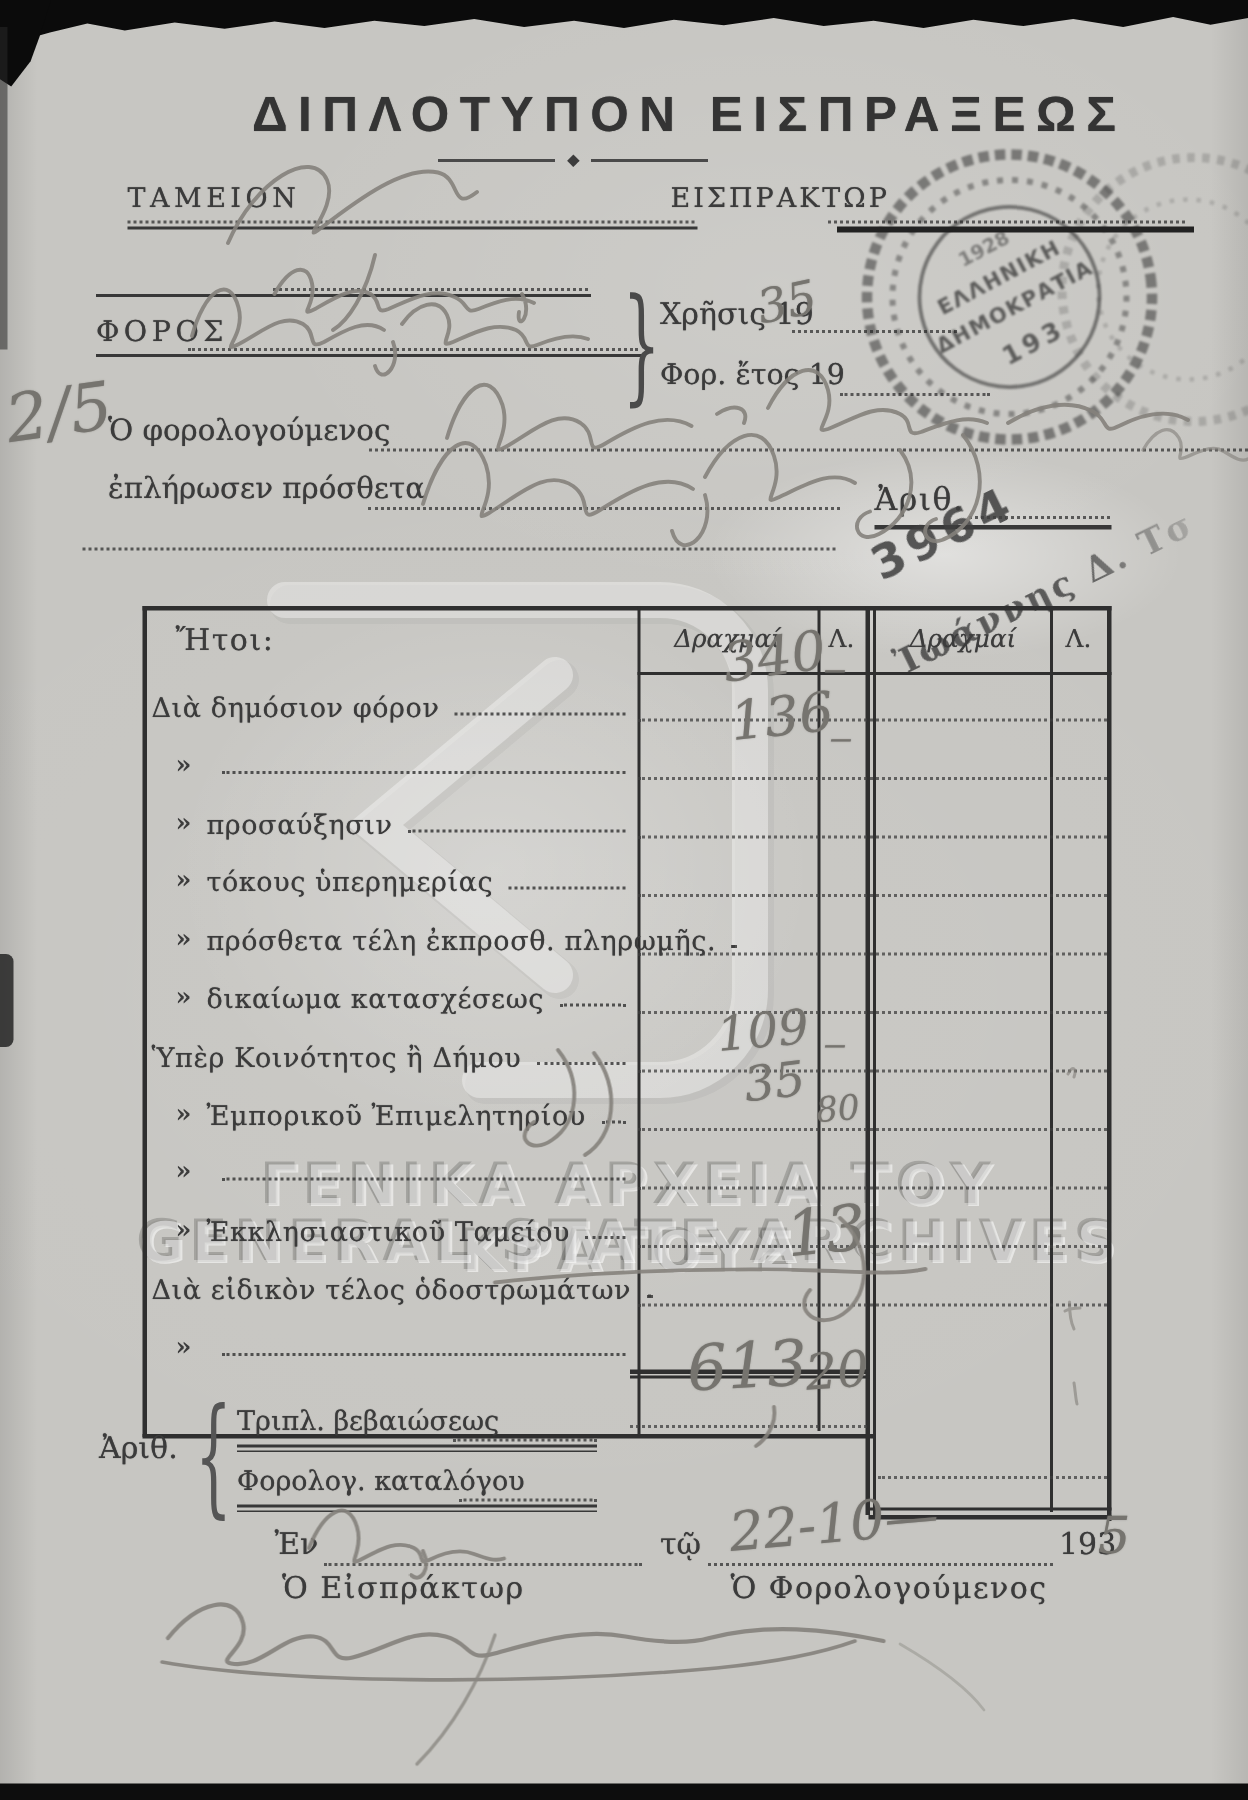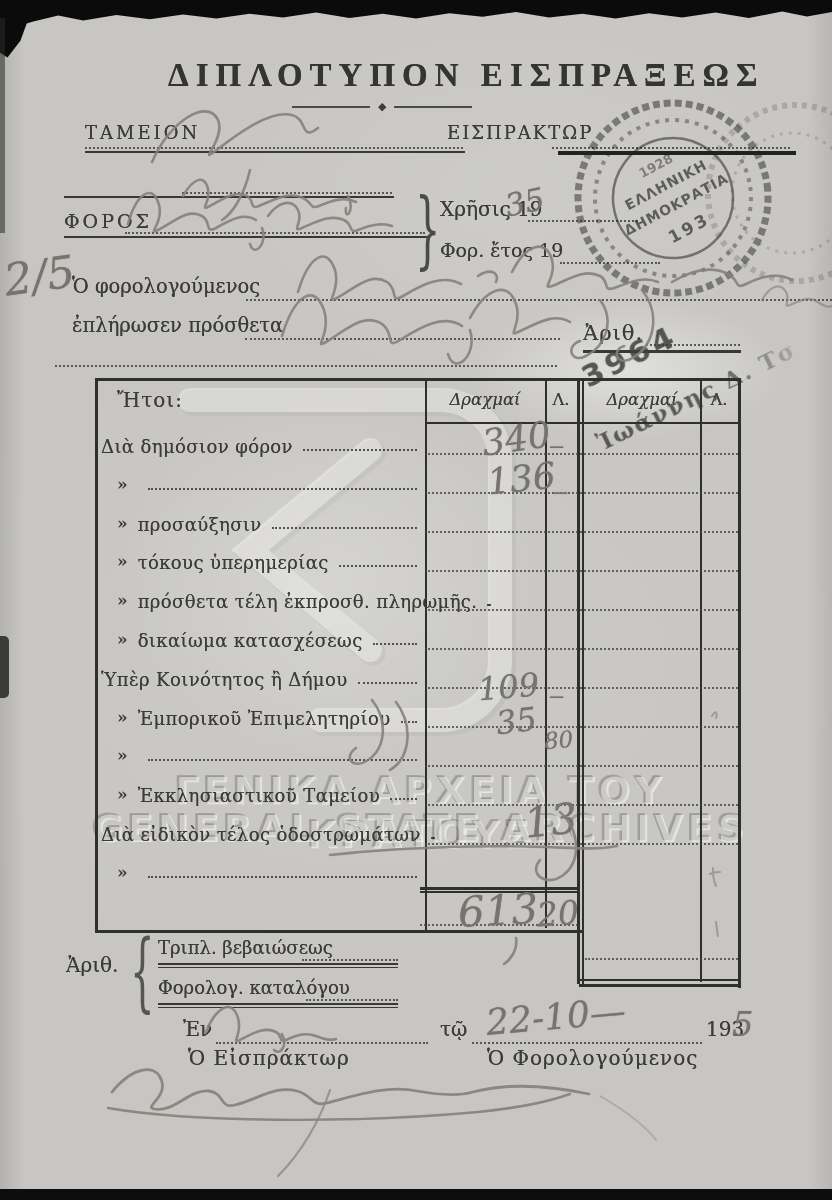--- a/index.html
+++ b/index.html
@@ -15,21 +15,21 @@
     clip-path:polygon(0 0,100% 0,100% 40%,97% 55%,94% 38%,90% 60%,86% 42%,82% 58%,78% 44%,74% 62%,70% 46%,66% 58%,62% 40%,58% 56%,54% 44%,50% 62%,46% 46%,42% 60%,38% 42%,34% 58%,30% 46%,26% 62%,22% 48%,18% 64%,14% 50%,10% 68%,7% 52%,4% 72%,2% 88%,0 98%);}
   .corner-blob{position:absolute;top:0;left:0;width:34px;height:60px;background:#0b0b0b;
     clip-path:polygon(0 0,100% 0,78% 40%,60% 68%,22% 96%,0 88%);}
   .bottom-strip{position:absolute;left:0;bottom:0;width:832px;height:11px;background:#0d0d0d;}
   .left-strip{position:absolute;left:0;top:18px;width:5px;height:215px;background:#2a2a2a;opacity:.55;}
   .left-blob{position:absolute;left:0;top:636px;width:9px;height:62px;background:#1c1c1c;opacity:.8;border-radius:0 5px 5px 0;}
   .sheen{position:absolute;border-radius:50%;pointer-events:none;}
   
   .pr{position:absolute;color:#3b3b3b;text-shadow:0 0 .6px rgba(45,45,45,.75);white-space:nowrap;}
   .bold{font-weight:normal;}
-  .title{font-family:Liberation Serif, serif;font-weight:bold;font-size:33px;letter-spacing:7px;color:#343434;}
+  .title{font-family:Liberation Sans, sans-serif;font-weight:bold;font-size:33px;letter-spacing:7px;color:#343434;}
   .divider{position:absolute;display:flex;align-items:center;gap:8px;color:#3c3c3c;}
   .divider .dl{display:inline-block;width:78px;height:2px;background:#4a4a4a;}
   .divider .dd{font-size:11px;}
   .dot{position:absolute;border-top:2px dotted rgba(58,58,58,.8);height:0;}
   .sol{position:absolute;background:#383838;height:2px;}
   .brace{position:absolute;font-family:"DejaVu Serif",serif;color:#4a4a4a;line-height:1;}
   
   .hw{position:absolute;font-family:"DejaVu Serif",serif;font-style:italic;color:#76746f;
       text-shadow:0 0 1px rgba(110,108,104,.6);white-space:nowrap;}
   .ink-overlay{position:absolute;left:0;top:0;pointer-events:none;filter:blur(.3px);}
@@ -39,21 +39,21 @@
   .stamp-name{position:absolute;font-family:"DejaVu Serif",serif;font-weight:bold;font-size:23px;
       letter-spacing:2px;color:#3a3a3a;opacity:.78;filter:blur(.5px);transform:rotate(-26deg);transform-origin:left center;
       -webkit-mask-image:linear-gradient(90deg,#000 60%,rgba(0,0,0,.25));mask-image:linear-gradient(90deg,#000 60%,rgba(0,0,0,.25));}
   .round-stamp{position:absolute;filter:blur(.55px);opacity:.88;}
   
   .wm-line{position:absolute;width:660px;text-align:center;font-family:"DejaVu Sans",sans-serif;font-weight:bold;
      color:rgba(0,0,0,.05);letter-spacing:4px;
      text-shadow:1.3px 1.3px 0 rgba(255,255,255,.55), -1.2px -1.2px 0 rgba(0,0,0,.18);}
   .wm-logo{position:absolute;opacity:.9;pointer-events:none;}
   
-  .tbl{position:absolute;left:95px;top:378px;width:632px;height:612px;}
+  .tbl{position:absolute;left:95px;top:404px;width:632px;height:612px;}
   .vline,.hline{position:absolute;background:#2f2f2f;}
   .tdot{position:absolute;border-top:2px dotted rgba(62,62,62,.75);height:0;}
   .trow{position:absolute;left:0;width:330px;height:39px;display:flex;align-items:flex-end;}
   .trow .bullet{font-size:17px;font-weight:bold;margin:0 10px 8px 22px;color:#3c3c3c;}
   .trow .ltext{font-size:18px;letter-spacing:.4px;margin-bottom:6px;color:#3b3b3b;text-shadow:0 0 .6px rgba(45,45,45,.7);white-space:nowrap;}
   .trow.noind .ltext{margin-left:6px;}
   .trow .leader{flex:1;border-bottom:2px dotted rgba(58,58,58,.85);margin:0 8px 12px 10px;min-width:4px;}
   .thead{position:absolute;font-size:16.5px;color:#3c3c3c;text-align:center;text-shadow:0 0 .5px rgba(45,45,45,.7);}
 </style>
 </head>

